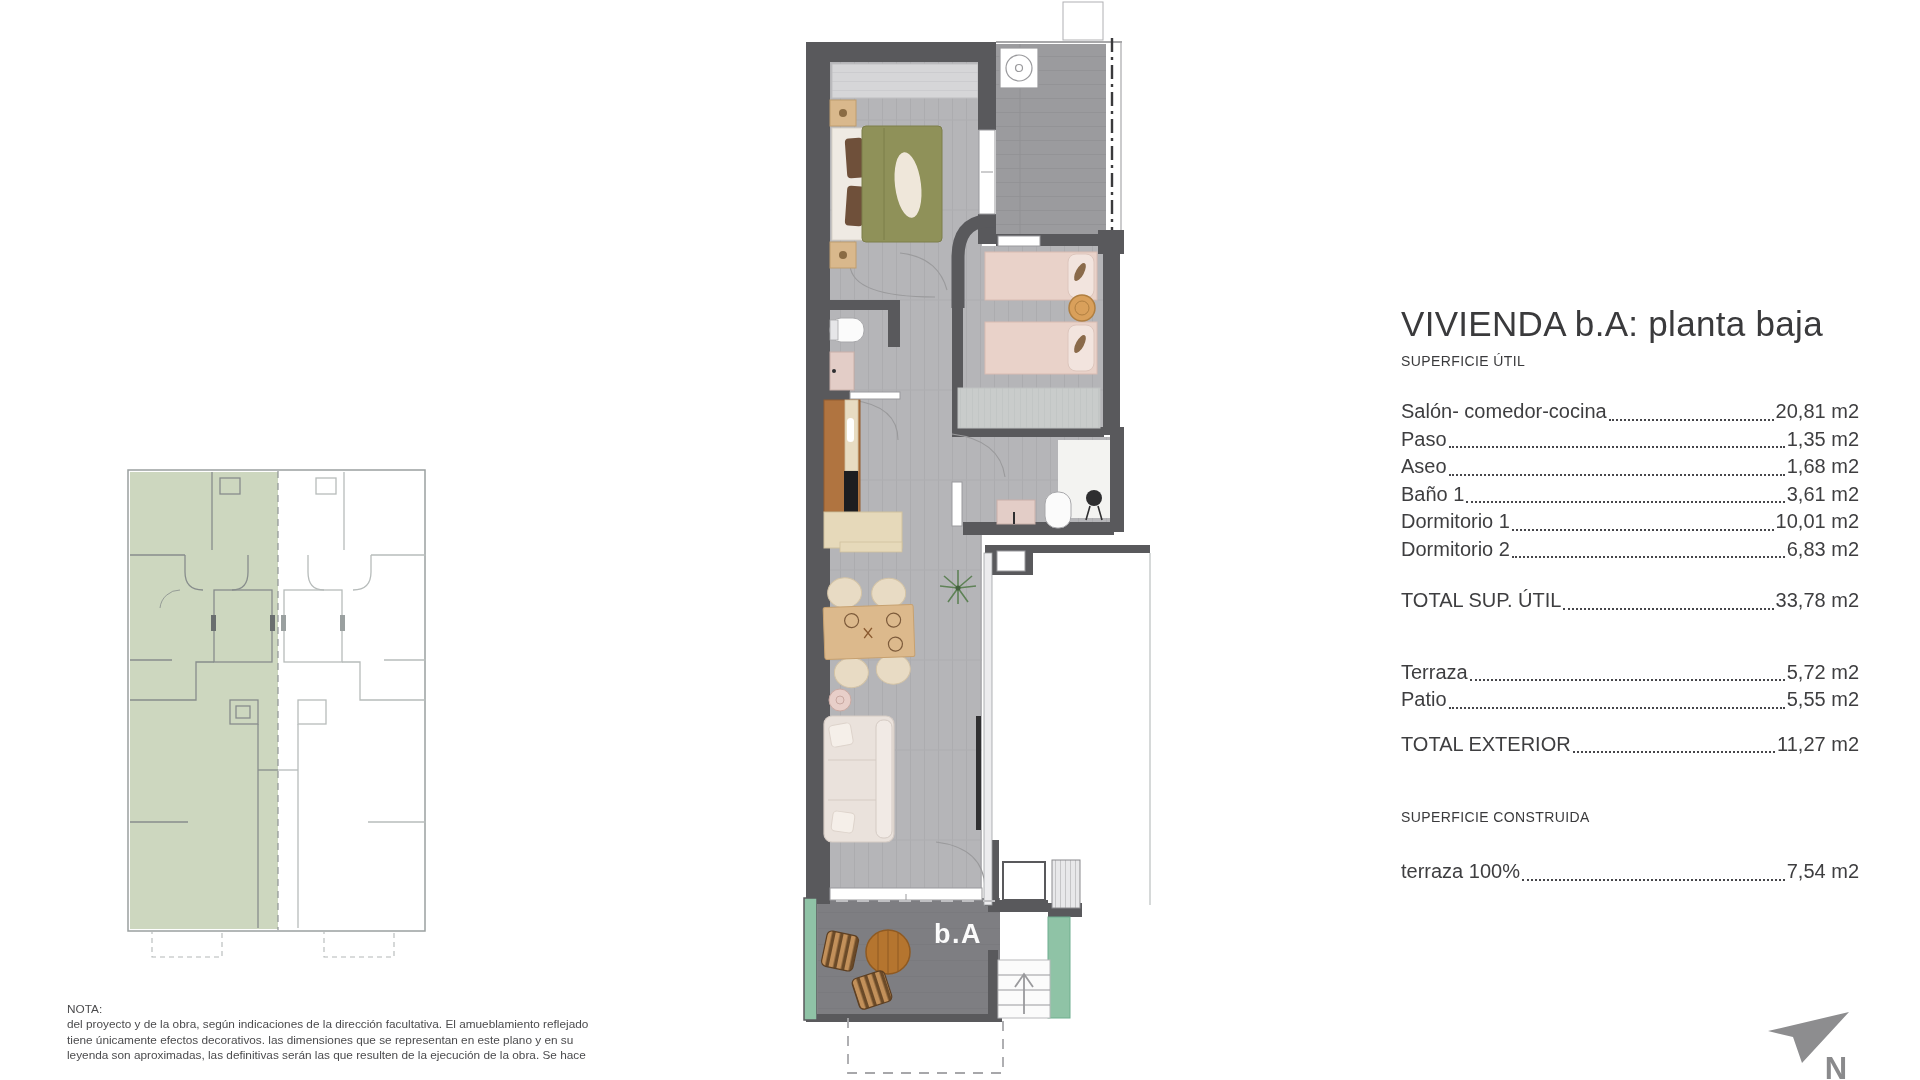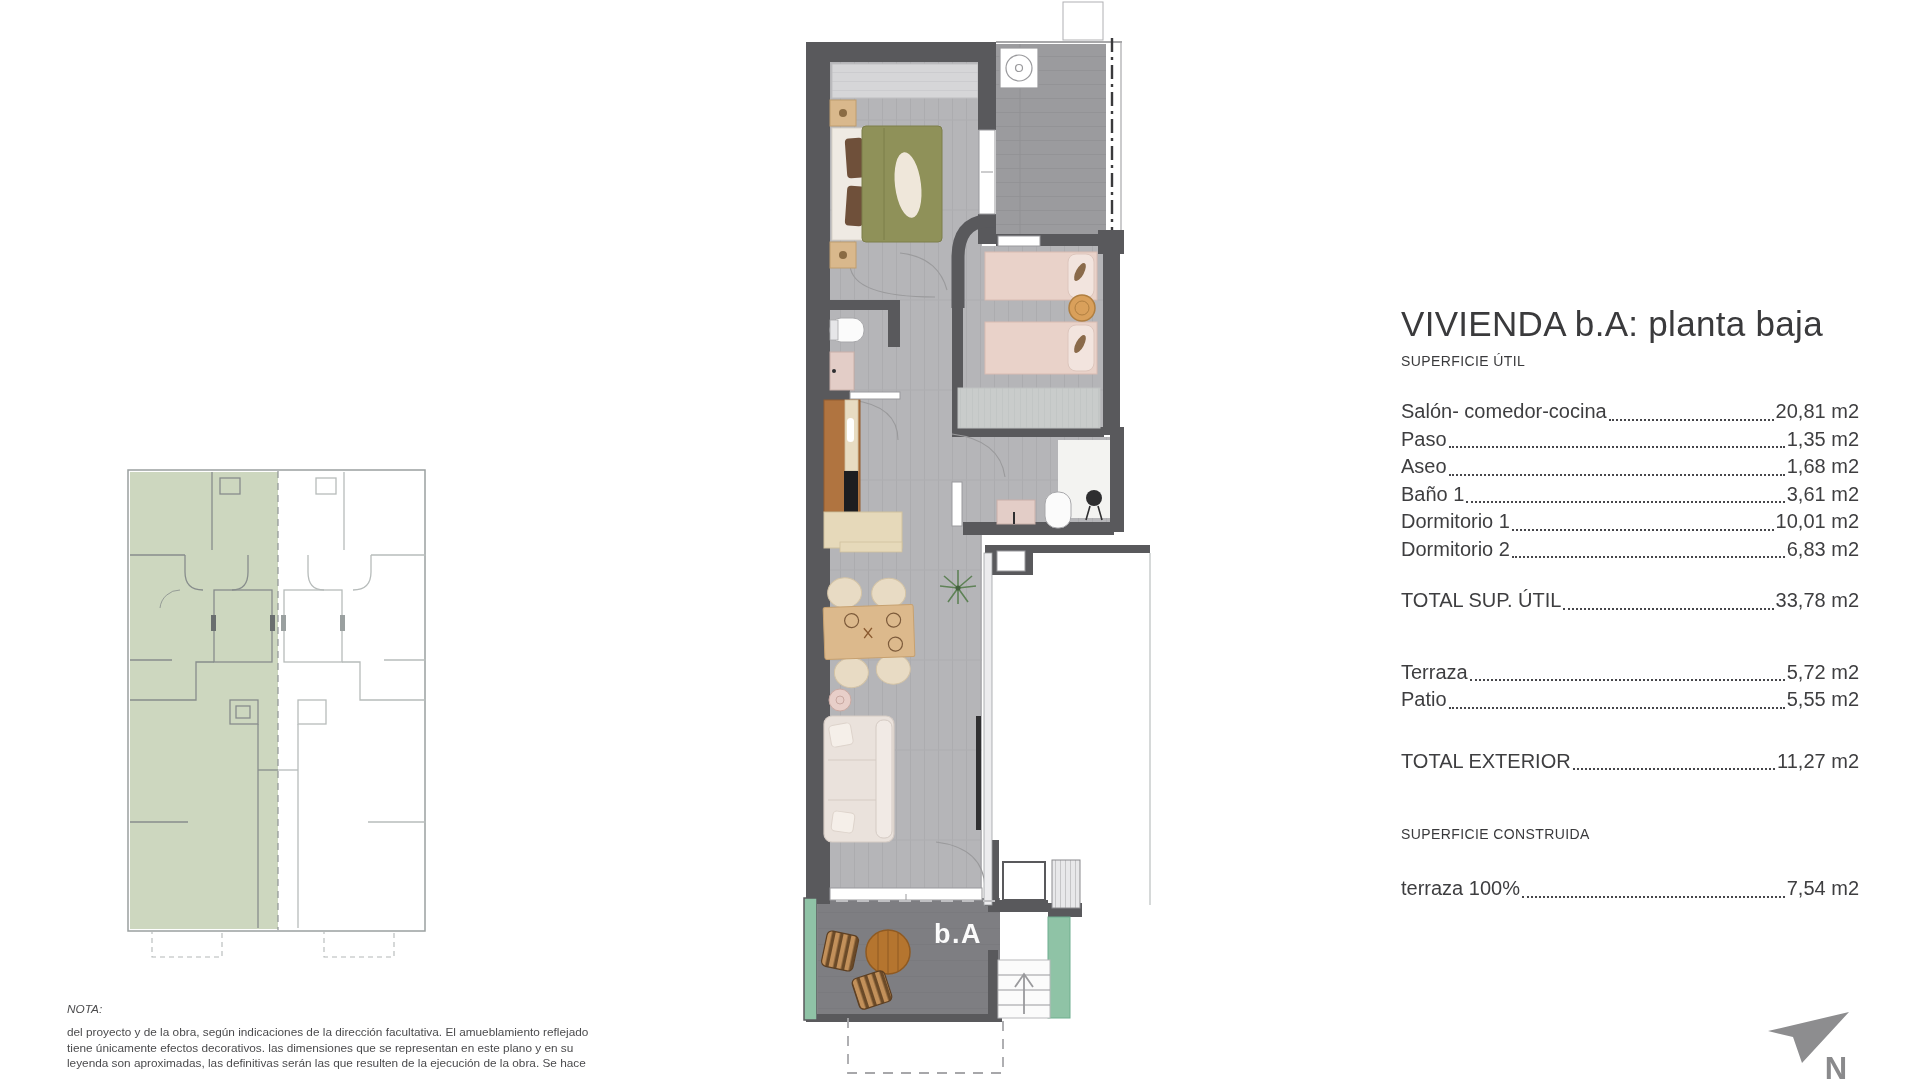--- a/index.html
+++ b/index.html
@@ -12,28 +12,28 @@
   .info-panel{position:absolute;left:1401px;top:304px;width:458px;}
   .title{font-size:35px;font-weight:400;letter-spacing:.3px;margin:0 0 9px 0;color:#3a3a3c;}
   .subhead{font-size:14px;font-weight:400;letter-spacing:.4px;margin:0;color:#3a3a3c;}
   .rows{margin-top:29px;}
   .row{display:flex;align-items:flex-end;font-size:20px;line-height:27.5px;}
   .row .lbl{white-space:nowrap;}
   .row .dots{flex:1;border-bottom:2.6px dotted #46464a;margin:0 2px 5px 2px;}
   .row .val{white-space:nowrap;}
   .total-util{margin-top:24px;}
   .ext-rows{margin-top:44px;}
-  .total-ext{margin-top:34px;}
+  .total-ext{margin-top:17px;}
   .constr-head{margin-top:51px;}
   .constr-rows{margin-top:33px;}
 
   
   .nota{position:absolute;left:67px;top:1002px;width:545px;font-size:11.8px;
         line-height:15.4px;color:#4b4b4d;}
-  .nota-head{margin-bottom:8px;font-style:italic;}
+  .nota-head{margin-bottom:0;}
   .nota-line{white-space:nowrap;}
 </style>
 </head>
 <body>
 
 <div class="page">
 
   <svg class="plan-svg" viewBox="0 0 1920 1080">
     <defs>
       <pattern id="plankV" width="14" height="90" patternUnits="userSpaceOnUse">

